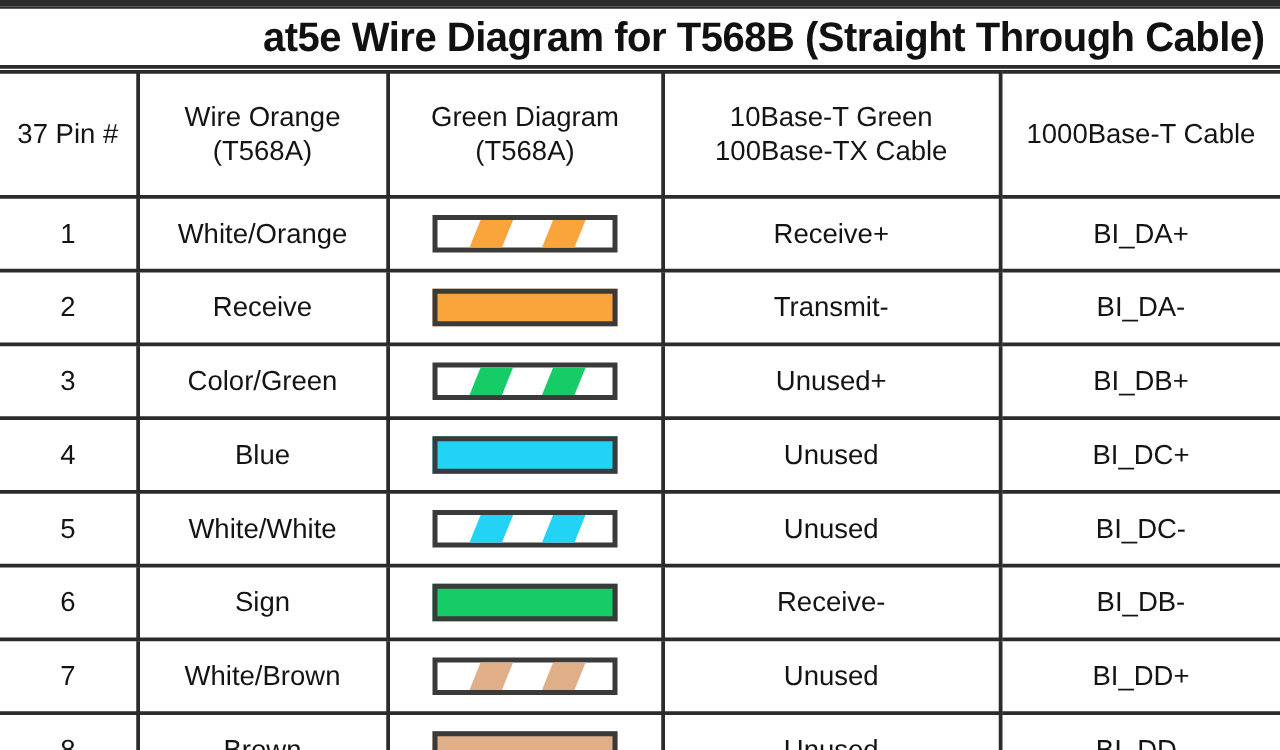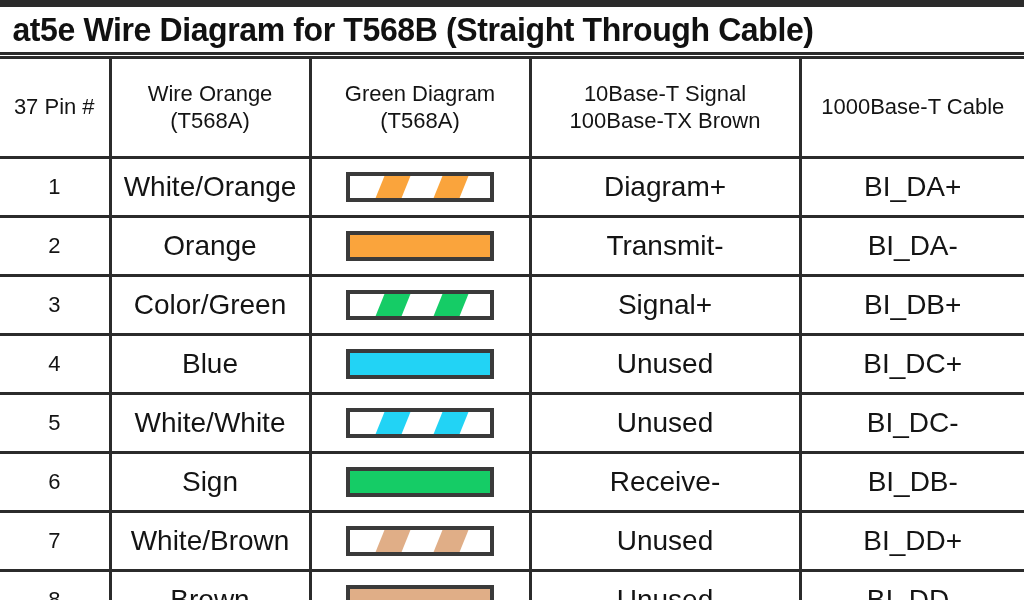--- a/index.html
+++ b/index.html
@@ -39,21 +39,21 @@
     top: 5px;
     left: 0;
     width: 1024px;
     height: 50px;
     background: #ffffff;
     border-top: 2px solid #2b2b2b;
     border-bottom: 3px solid #2b2b2b;
     box-sizing: border-box;
     display: flex;
     align-items: center;
-    justify-content: flex-start;
+    justify-content: flex-end;
     overflow: hidden;
   }
   .title-text {
     font-family: "Liberation Sans", sans-serif;
     font-weight: bold;
     font-size: 33px;
     line-height: 1;
     letter-spacing: -0.4px;
     white-space: nowrap;
     color: #111111;
@@ -91,21 +91,21 @@
 
   thead th {
     height: 97px;
     font-size: 22px;
     line-height: 1.22;
   }
   thead th .ln { display: block; }
 
   tbody td {
     height: 56px;
-    font-size: 28px;
+    font-size: 22px;
   }
   tbody td.pin { font-size: 22px; }
 
   
   .diag-cell { padding: 0; }
   .wire {
     position: relative;
     width: 148px;
     height: 30px;
     margin: 0 auto;
@@ -150,60 +150,60 @@
         </th>
         <th>
           <span class="ln">Wire Orange</span>
           <span class="ln">(T568A)</span>
         </th>
         <th>
           <span class="ln">Green Diagram</span>
           <span class="ln">(T568A)</span>
         </th>
         <th>
-          <span class="ln">10Base-T Signal</span>
-          <span class="ln">100Base-TX Brown</span>
+          <span class="ln">10Base-T Green</span>
+          <span class="ln">100Base-TX Cable</span>
         </th>
         <th>
           <span class="ln">1000Base-T Cable</span>
         </th>
       </tr>
     </thead>
     <tbody id="tbody">
         <tr>
           <td class="pin">1</td>
           <td>White/Orange</td>
           <td class="diag-cell">
             <div class="wire" style="background: rgb(255, 255, 255); border-color: rgb(58, 58, 58);">
               <span class="stripe s1" style="background: rgb(250, 164, 60);"></span>
               <span class="stripe s2" style="background: rgb(250, 164, 60);"></span>
             </div>
           </td>
-          <td>Diagram+</td>
+          <td>Receive+</td>
           <td>BI_DA+</td>
         </tr>
         <tr>
           <td class="pin">2</td>
-          <td>Orange</td>
+          <td>Receive</td>
           <td class="diag-cell">
             <div class="wire" style="background: rgb(250, 164, 60); border-color: rgb(58, 58, 58);"></div>
           </td>
           <td>Transmit-</td>
           <td>BI_DA-</td>
         </tr>
         <tr>
           <td class="pin">3</td>
           <td>Color/Green</td>
           <td class="diag-cell">
             <div class="wire" style="background: rgb(255, 255, 255); border-color: rgb(58, 58, 58);">
               <span class="stripe s1" style="background: rgb(21, 204, 102);"></span>
               <span class="stripe s2" style="background: rgb(21, 204, 102);"></span>
             </div>
           </td>
-          <td>Signal+</td>
+          <td>Unused+</td>
           <td>BI_DB+</td>
         </tr>
         <tr>
           <td class="pin">4</td>
           <td>Blue</td>
           <td class="diag-cell">
             <div class="wire" style="background: rgb(34, 211, 245); border-color: rgb(58, 58, 58);"></div>
           </td>
           <td>Unused</td>
           <td>BI_DC+</td>

